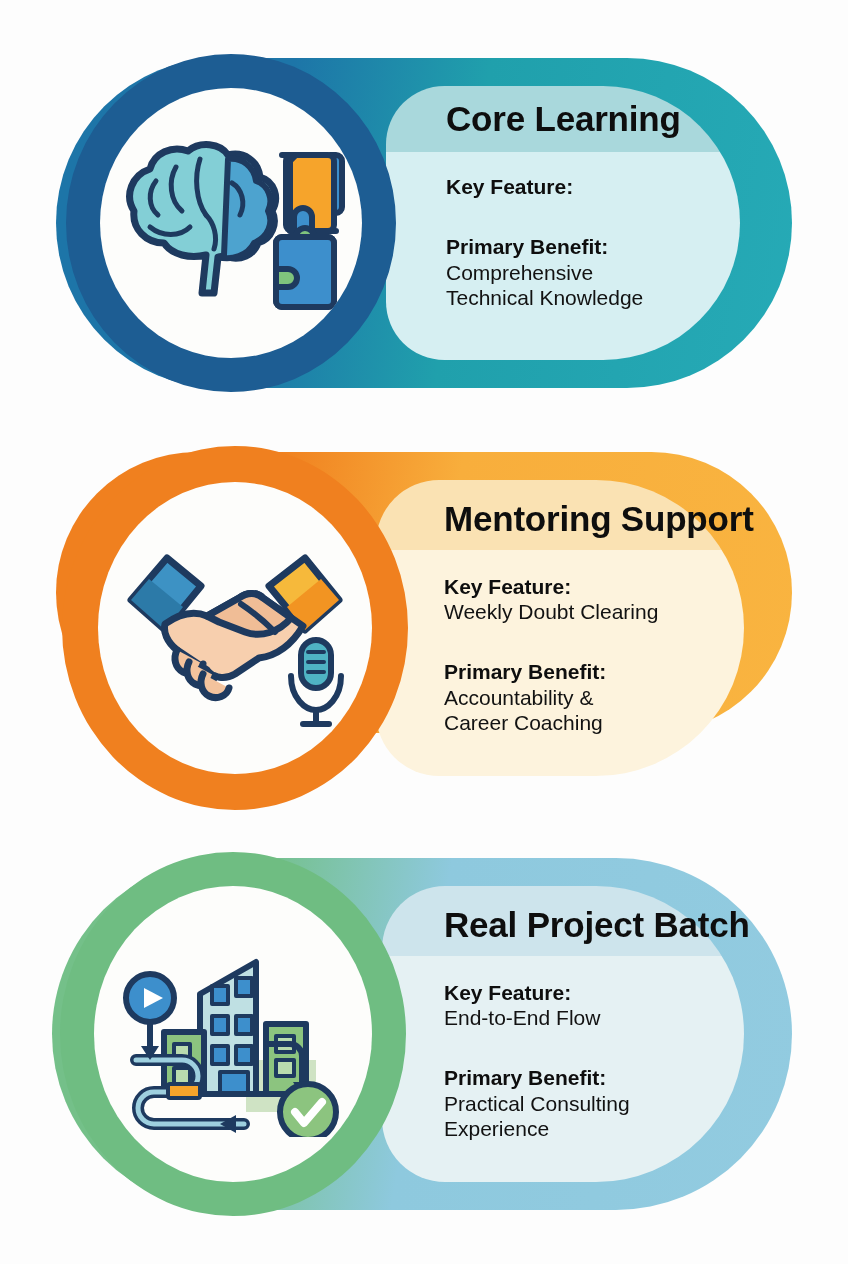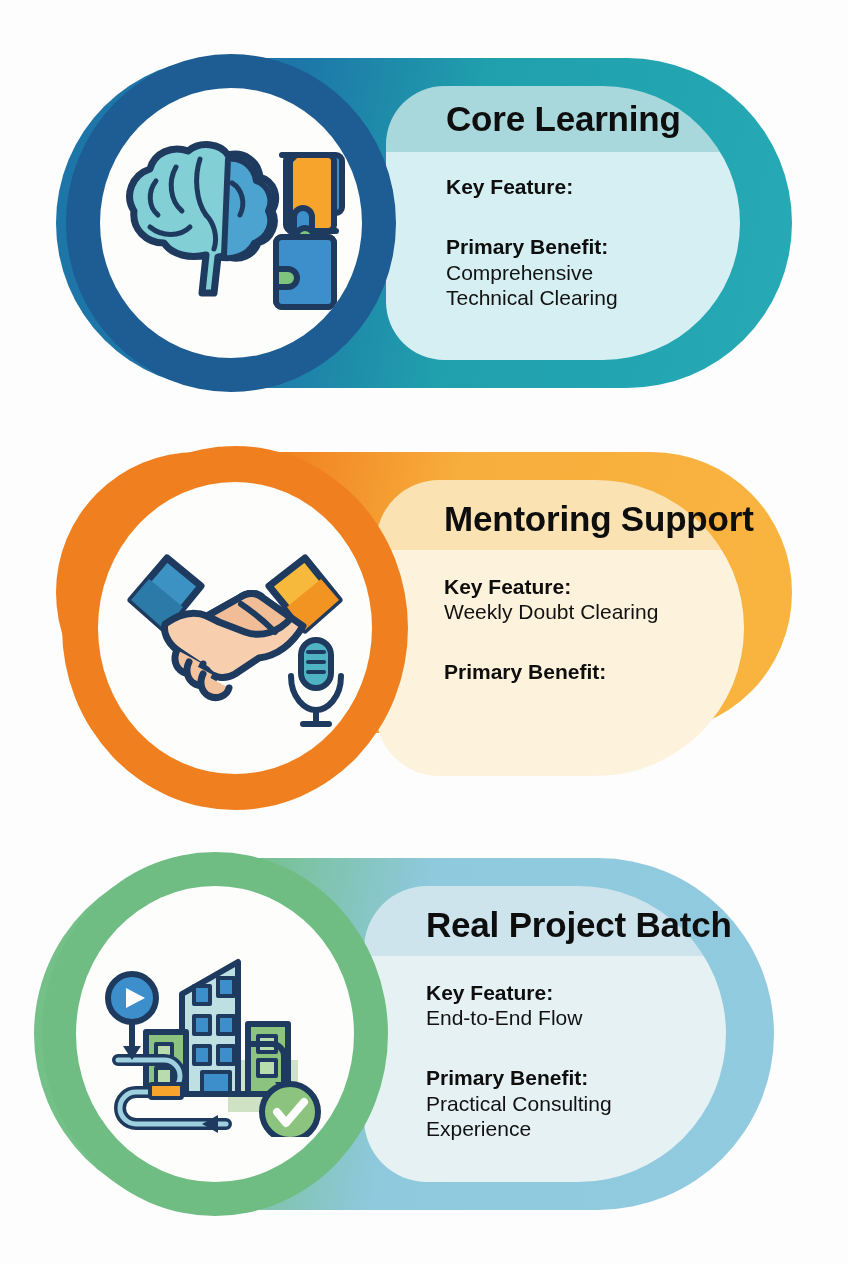--- a/index.html
+++ b/index.html
@@ -120,21 +120,21 @@
   #card2 .panel-head{ height:70px; background:#fae2b3; }
   #card2 .panel-body{ top:70px; height:226px; background:#fdf3dd; }
   #card2 .ring{
     left:6px; top:-6px; width:346px; height:364px;
     border:36px solid #f0801f;
     background:#f0801f;
   }
   #card2 .txt-wrap{ left:388px; top:48px; width:336px; }
 
   
-  #card3{ left:34px; top:858px; width:740px; height:352px; }
+  #card3{ left:52px; top:858px; width:740px; height:352px; }
   #card3 .card-pill{
     background:linear-gradient(100deg,#74c089 0%,#74c089 26%,#8ec9de 50%,#92cbe0 100%);
   }
   #card3 .panel{
     left:330px; top:28px; width:362px; height:296px;
   }
   #card3 .panel-head{ height:70px; background:#cde4ec; }
   #card3 .panel-body{ top:70px; height:226px; background:#e5f1f3; }
   #card3 .ring{
     left:8px; top:-6px; width:346px; height:364px;
@@ -193,21 +193,21 @@
     </div>
 
     <div class="txt-wrap">
       <div class="card-title">Core Learning</div>
       <div class="field">
         <div class="field-label">Key Feature:</div>
       </div>
       <div class="field">
         <div class="field-label">Primary Benefit:</div>
         <div class="field-value">Comprehensive
-Technical Clearing</div>
+Technical Knowledge</div>
       </div>
     </div>
   </div>
 
   <div class="card" id="card2">
     <div class="card-pill"></div>
 
     <div class="panel">
       <div class="panel-head"></div>
       <div class="panel-body"></div>
@@ -251,20 +251,22 @@
     </div>
 
     <div class="txt-wrap">
       <div class="card-title">Mentoring Support</div>
       <div class="field">
         <div class="field-label">Key Feature:</div>
         <div class="field-value">Weekly Doubt Clearing</div>
       </div>
       <div class="field">
         <div class="field-label">Primary Benefit:</div>
+        <div class="field-value">Accountability &amp;
+Career Coaching</div>
       </div>
     </div>
   </div>
 
   <div class="card" id="card3">
     <div class="card-pill"></div>
 
     <div class="panel">
       <div class="panel-head"></div>
       <div class="panel-body"></div>

